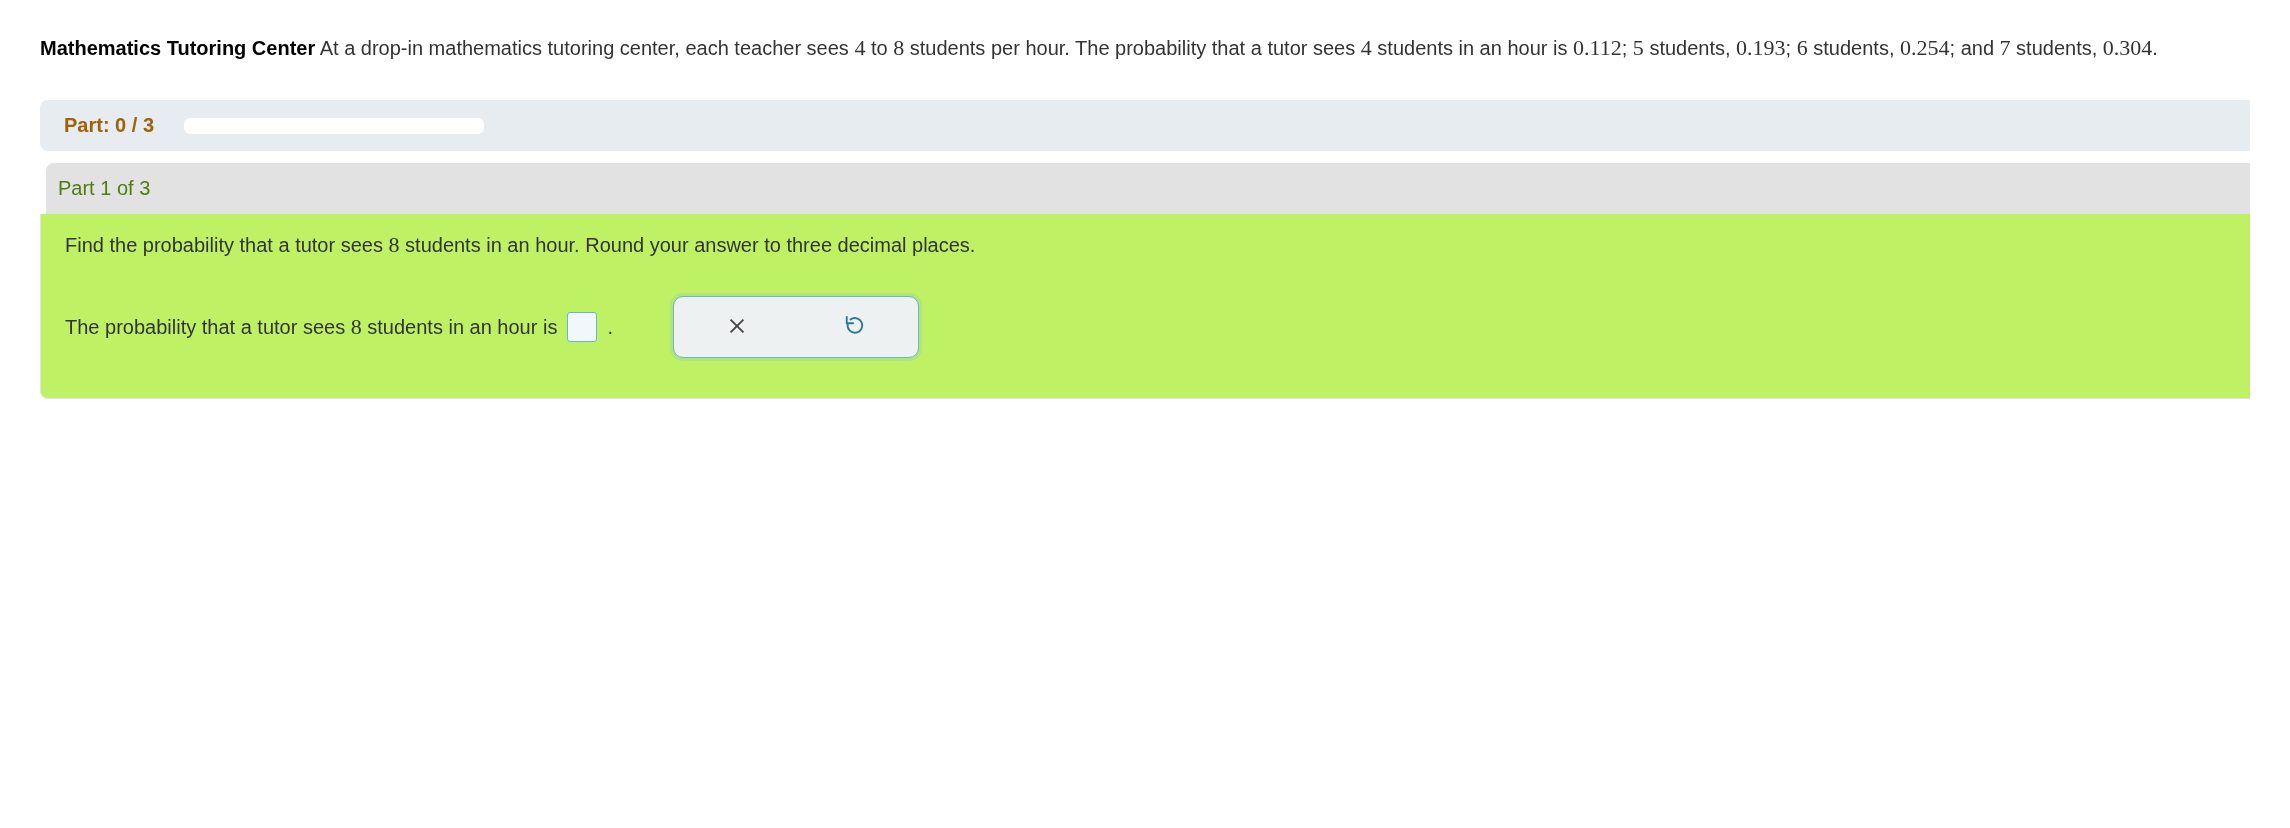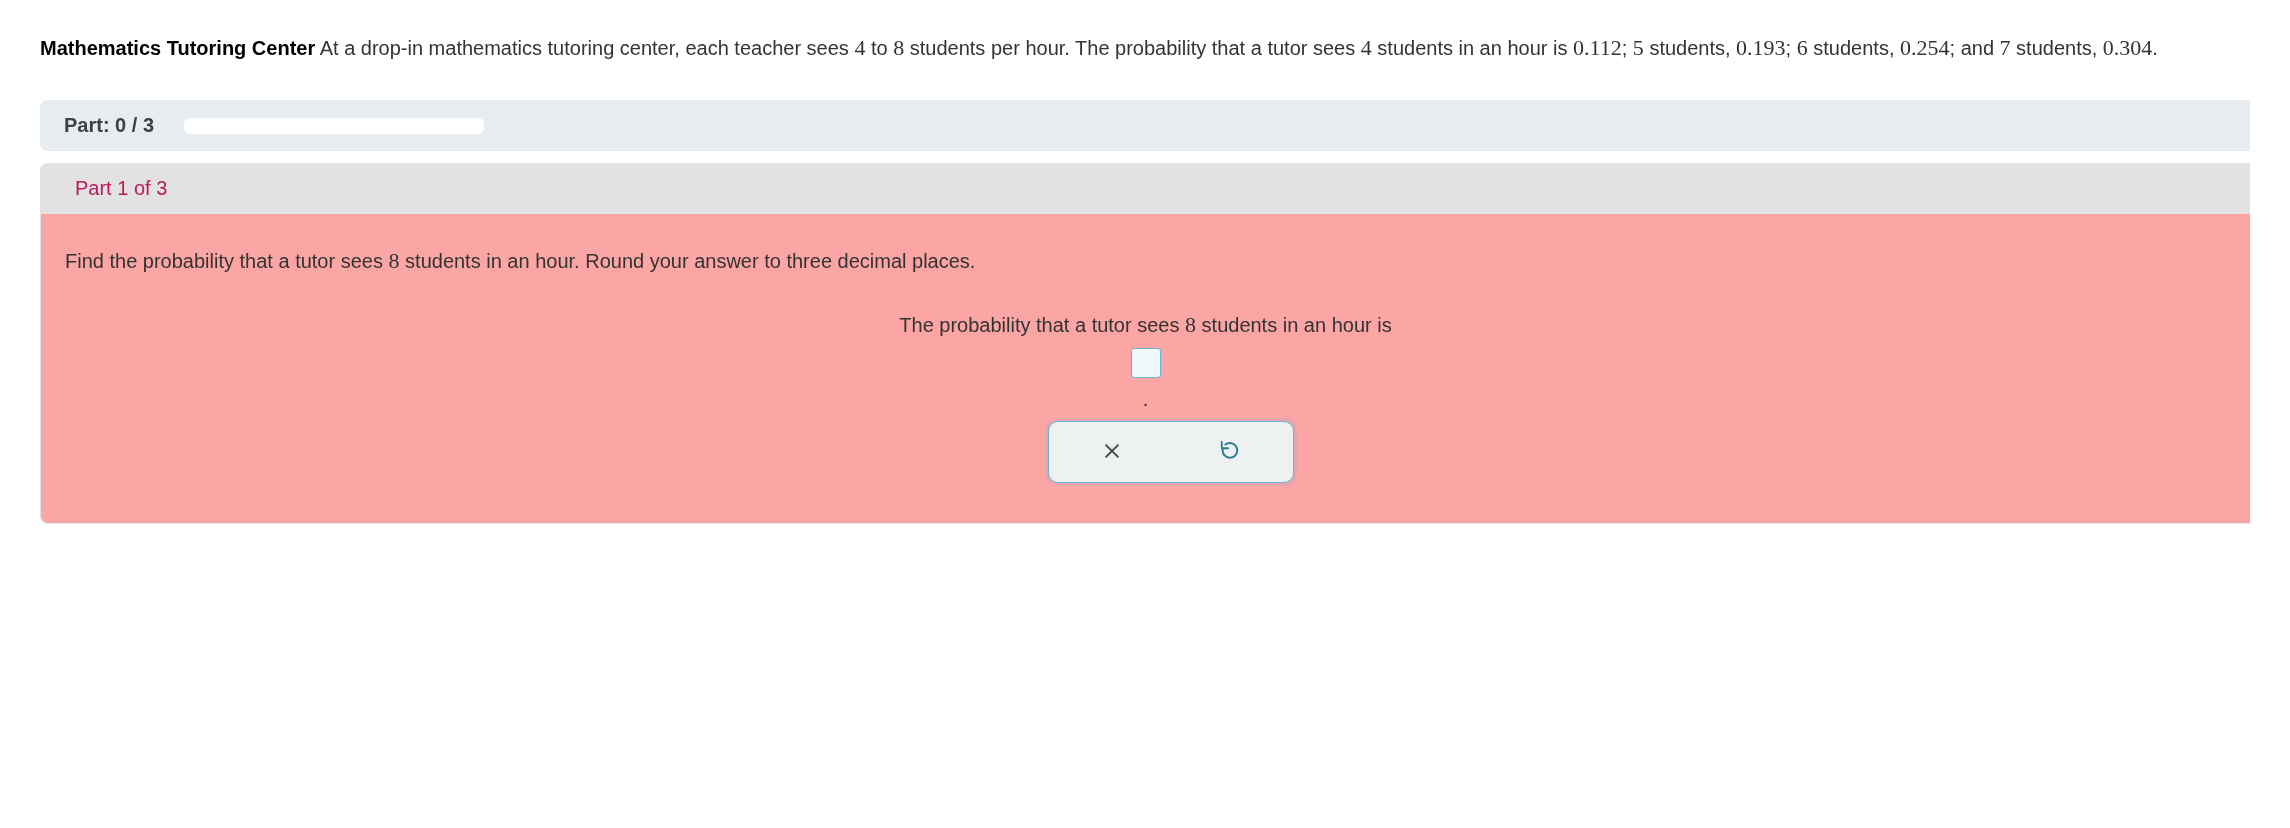--- a/index.html
+++ b/index.html
@@ -30,54 +30,54 @@
     .progress-bar {
       background: #e6ecf0;
       border-radius: 8px 0 0 8px;
       padding: 14px 24px;
       display: flex;
       align-items: center;
       margin-bottom: 12px;
     }
     .progress-label {
       font-weight: bold;
-      color: #404040;
+      color: #a16207;
       margin-right: 30px;
     }
     .progress-track {
       width: 300px;
       height: 16px;
       background: #ffffff;
       border-radius: 6px;
     }
     .part-header {
       background: #e2e2e2;
       border-radius: 8px 0 0 0;
-      padding: 14px 35px;
-      color: #be185d;
+      padding: 14px 12px;
+      color: #4d7c0f;
+      margin-left: 6px;
     }
     .part-body {
-      background: #fca5a5;
+      background: #bef264;
       border: 1px solid #e2e2e2;
       border-top: none;
       border-right: none;
       border-radius: 0 0 0 8px;
-      padding: 30px 24px 40px 24px;
+      padding: 14px 24px 40px 24px;
     }
     .instruction {
       margin-bottom: 35px;
       line-height: 1.5;
       color: #333;
     }
     .answer-row {
       display: flex;
       align-items: center;
       gap: 10px;
       flex-wrap: wrap;
-      flex-direction: column;
     }
     .answer-text {
       color: #333;
     }
     .answer-input {
       width: 30px;
       height: 30px;
       border: 1.5px solid #6ab4d4;
       border-radius: 3px;
       background: #f0f8fb;

